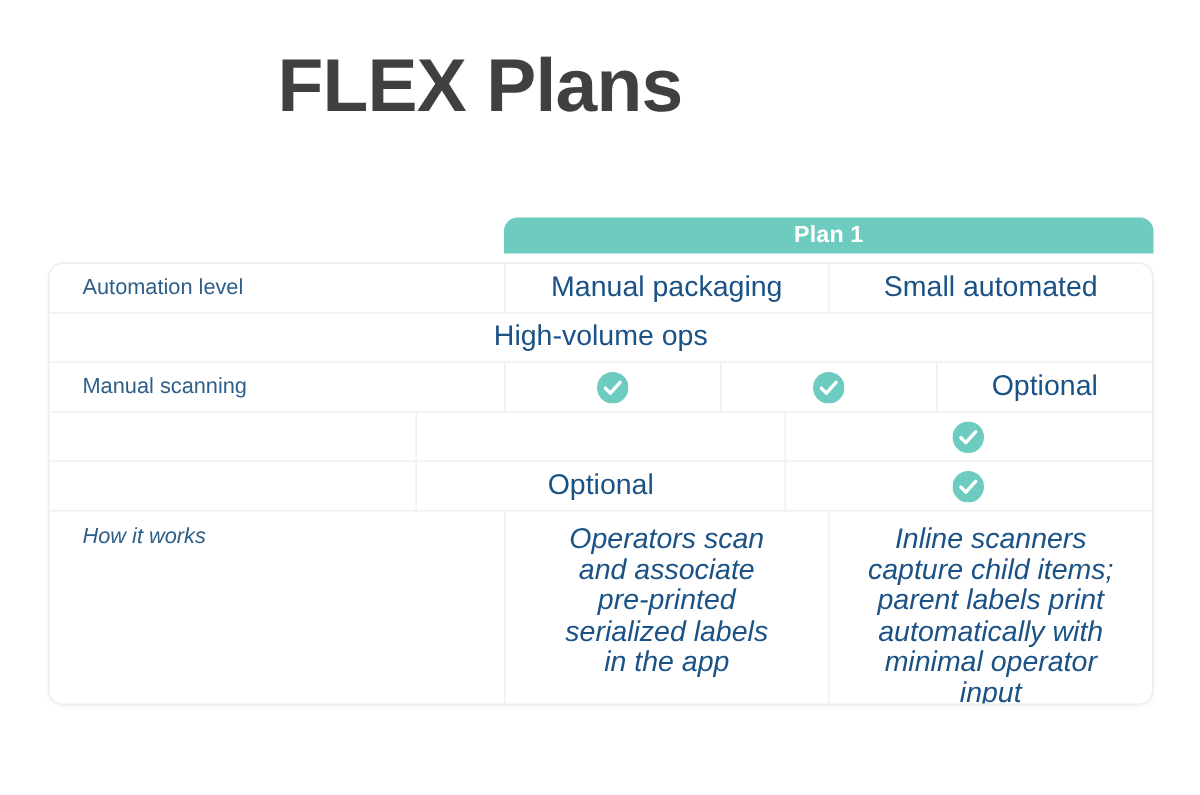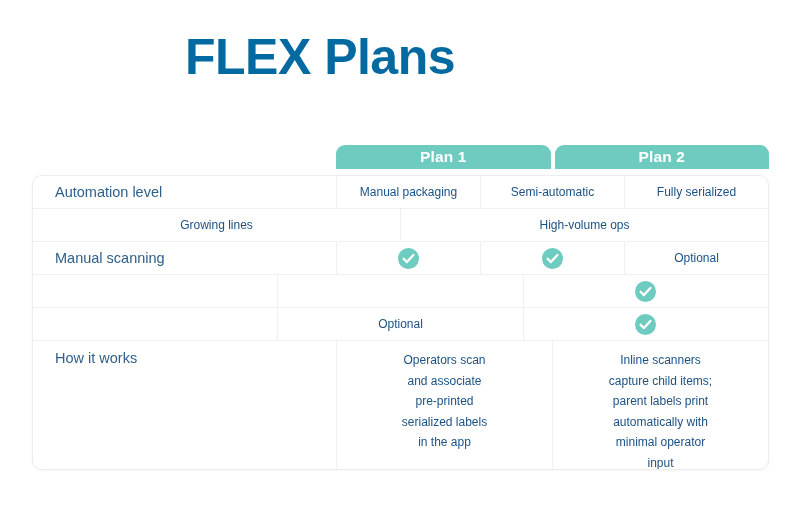--- a/index.html
+++ b/index.html
@@ -24,21 +24,21 @@
   
   .title {
     position: absolute;
     left: 0;
     top: 26px;
     width: 640px;
     text-align: center;
     font-size: 50px;
     font-weight: bold;
     letter-spacing: -0.5px;
-    color: #0369a1;
+    color: #404040;
     line-height: 62px;
     white-space: nowrap;
   }
 
   
   .table-wrap {
     position: absolute;
     left: 32px;
     top: 145px;
     width: 737px;
@@ -112,31 +112,31 @@
     border-right: 1px solid #f0f0f0;
   }
   .cell-data {
     flex: 1 1 0;
     box-sizing: border-box;
     border-right: 1px solid #f0f0f0;
     display: flex;
     align-items: center;
     justify-content: center;
     text-align: center;
-    font-size: 12px;
+    font-size: 19px;
     color: #1B5286;
     padding: 0 6px;
     line-height: 20px;
   }
   .cell-data:last-child {
     border-right: none;
   }
 
   .row-std { height: 33px; }
-  .row-tall { height: 128px; }
+  .row-tall { height: 128px; font-style: italic; }
   .row-tall .cell-label { align-items: flex-start; padding-top: 9px; }
   .row-tall .cell-data {
     align-items: flex-start;
     padding-top: 9px;
     line-height: 20.5px;
   }
 
   .multiline { white-space: pre-line; }
 
   
@@ -154,32 +154,29 @@
 
 <div class="page">
 
   <div class="title">FLEX Plans</div>
 
   <div class="table-wrap">
 
     <div class="header-row">
       <div class="header-spacer"></div>
       <div class="header-cell">Plan 1</div>
-      <div class="header-cell">Plan 2</div>
     </div>
 
     <div class="table-body" id="table-body">
         <div class="row row-std">
           <div class="cell-label">Automation level</div>
           <div class="cell-data multiline">Manual packaging</div>
-          <div class="cell-data multiline">Semi-automatic</div>
-          <div class="cell-data multiline">Fully serialized</div>
-        </div>
-        <div class="row row-std">
-          <div class="cell-data multiline">Growing lines</div>
+          <div class="cell-data multiline">Small automated</div>
+        </div>
+        <div class="row row-std">
           <div class="cell-data multiline">High-volume ops</div>
         </div>
         <div class="row row-std">
           <div class="cell-label">Manual scanning</div>
           <div class="cell-data">
             <span class="check-icon">
               <svg width="21" height="21" viewBox="0 0 21 21" xmlns="http://www.w3.org/2000/svg">
                 <circle cx="10.5" cy="10.5" r="10.5" fill="#6DCCBF"></circle>
                 <path d="M5.6 10.8 L8.9 14.1 L15.4 6.9" fill="none" stroke="#ffffff" stroke-width="2.3" stroke-linecap="round" stroke-linejoin="round"></path>
               </svg>

